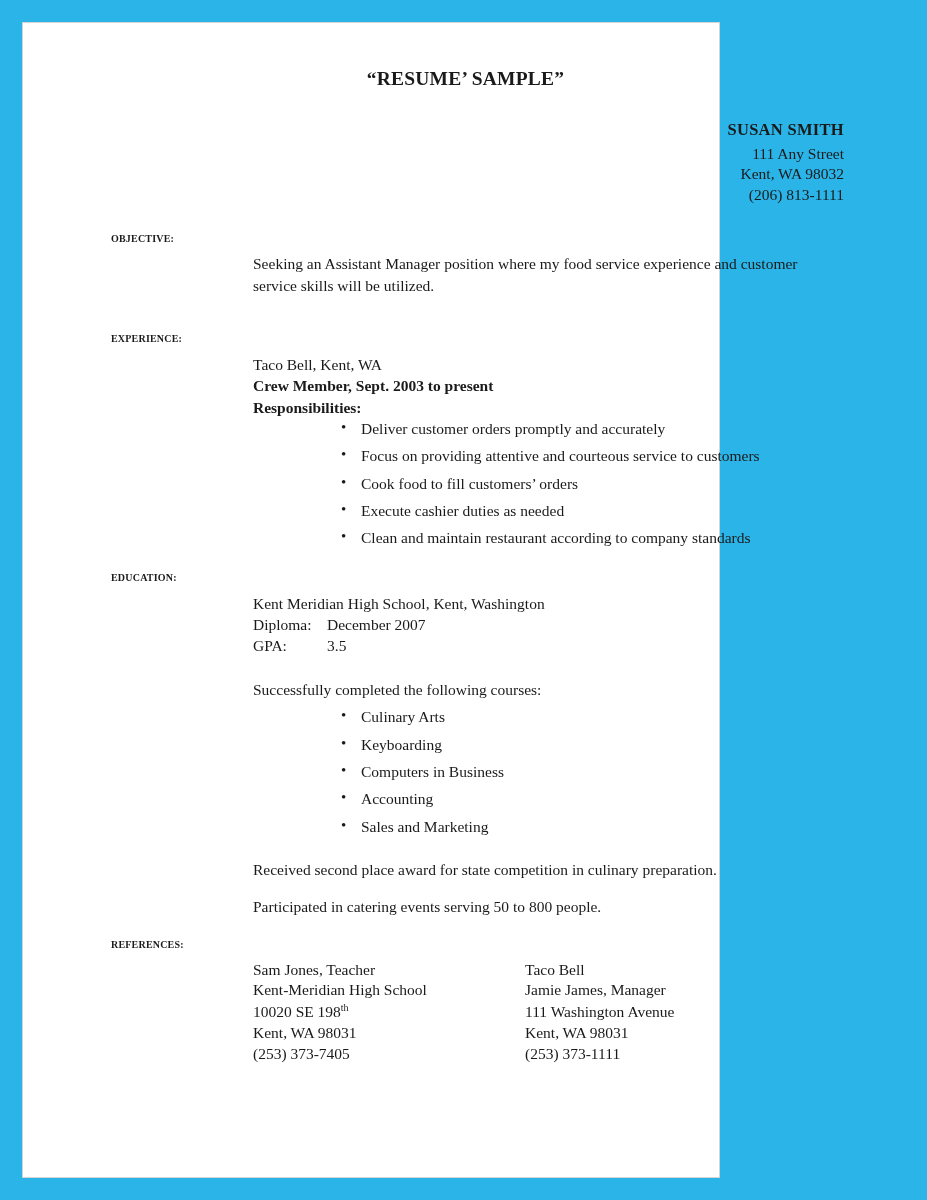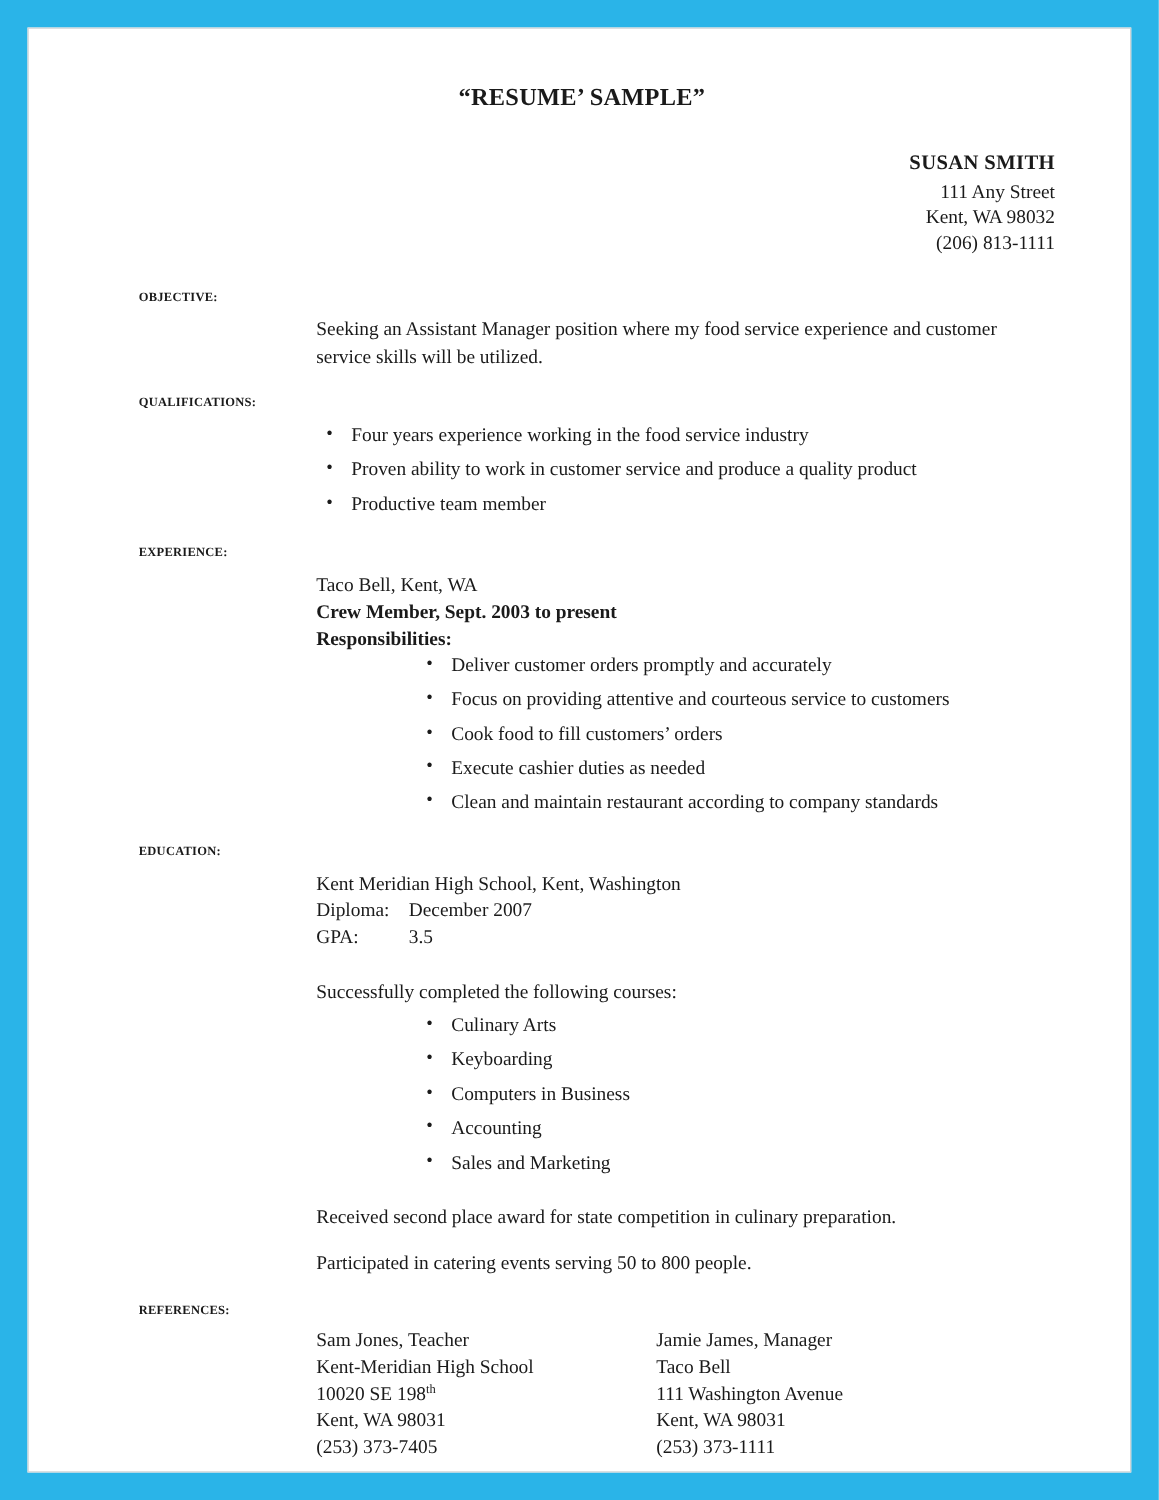--- a/index.html
+++ b/index.html
@@ -10,21 +10,21 @@
     width: 927px;
     height: 1200px;
     background: #2ab4e8;
     font-family: "Liberation Serif", serif;
     overflow: hidden;
   }
   .page-frame {
     position: absolute;
     left: 22px;
     top: 22px;
-    width: 883px;
+    width: 698px;
     height: 1156px;
     background: #ffffff;
     border: 1px solid #cfd4d6;
     box-sizing: border-box;
   }
   .doc {
     position: absolute;
     left: 0;
     top: 0;
     width: 883px;
@@ -138,30 +138,20 @@
 
     <div class="section sec-wrap">
       <div class="sec-head indent-obj">OBJECTIVE:</div>
       <div class="sec-body">
         <div class="para">Seeking an Assistant Manager position where my food service experience and customer service skills will be utilized.</div>
       </div>
     </div>
 
     <div class="block-gap-md"></div>
 
-    <div class="section sec-wrap">
-      <div class="sec-head indent-obj">QUALIFICATIONS:</div>
-      <div class="sec-body">
-        <ul class="bullets">
-          <li>Four years experience working in the food service industry</li>
-          <li>Proven ability to work in customer service and produce a quality product</li>
-          <li>Productive team member</li>
-        </ul>
-      </div>
-    </div>
 
     <div class="block-gap-md"></div>
 
     <div class="section sec-wrap">
       <div class="sec-head indent-obj">EXPERIENCE:</div>
       <div class="sec-body">
         <div class="para">Taco Bell, Kent, WA</div>
         <div class="para" style="margin-top:0">Crew Member, Sept. 2003 to present</div>
         <div class="para" style="margin-top:0">Responsibilities:</div>
         <ul class="bullets sub">
@@ -218,22 +208,22 @@
 
         <div class="ref-col">
           <div class="ref-line">Sam Jones, Teacher</div>
           <div class="ref-line">Kent-Meridian High School</div>
           <div class="ref-line"><span>10020 SE 198</span><sup>th</sup></div>
           <div class="ref-line">Kent, WA 98031</div>
           <div class="ref-line">(253) 373-7405</div>
         </div>
 
         <div class="ref-col">
+          <div class="ref-line">Taco Bell</div>
           <div class="ref-line">Jamie James, Manager</div>
-          <div class="ref-line">Taco Bell</div>
           <div class="ref-line"><span>111 Washington Avenue</span><sup></sup></div>
           <div class="ref-line">Kent, WA 98031</div>
           <div class="ref-line">(253) 373-1111</div>
         </div>
 
       </div>
     </div>
 
   </div>
 </div>

